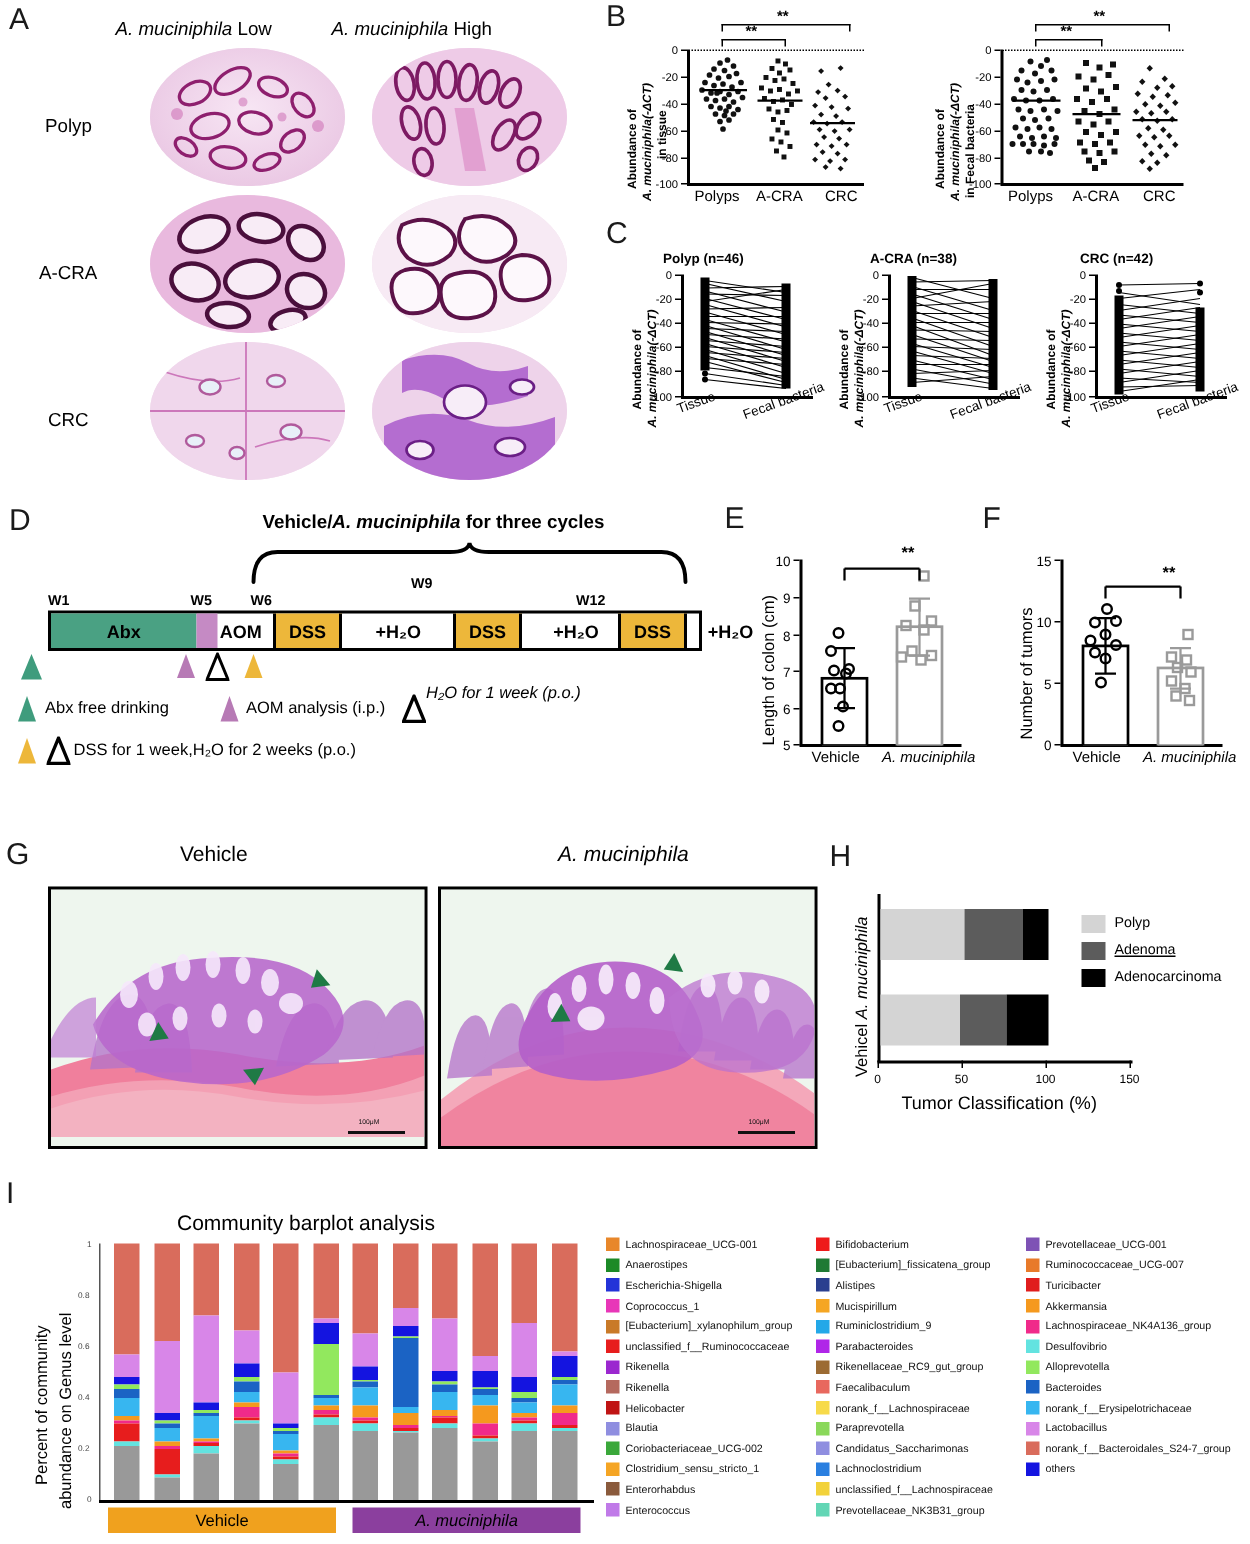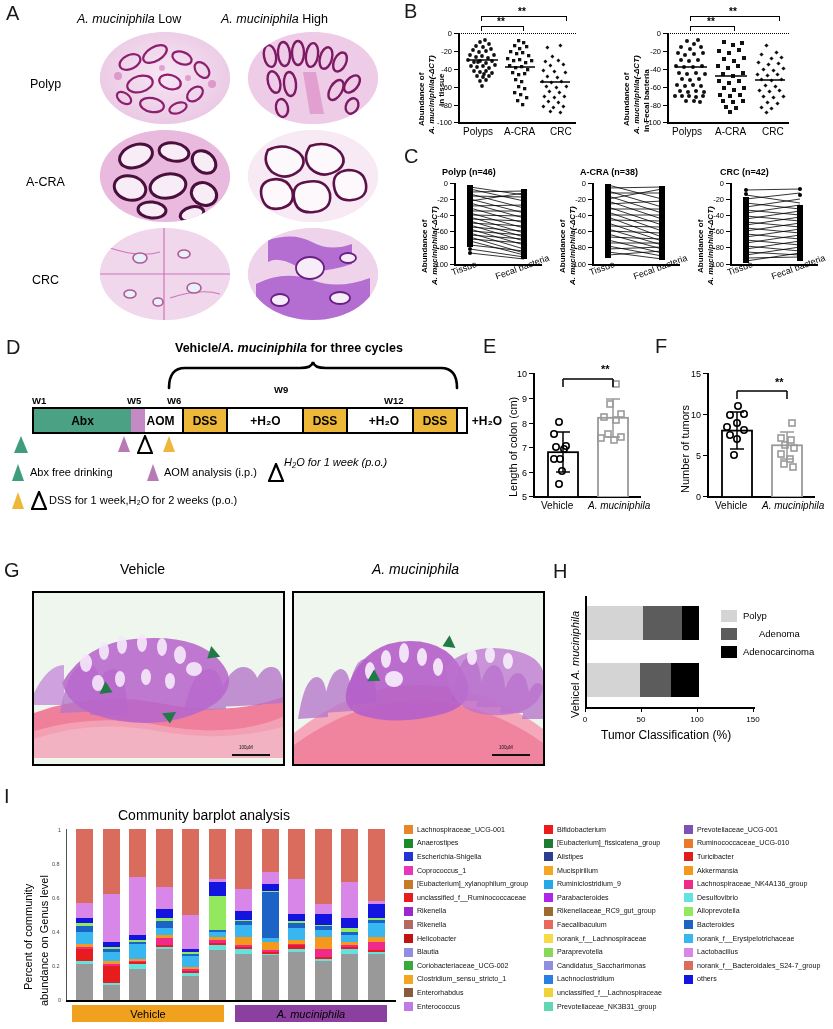--- a/index.html
+++ b/index.html
@@ -967,21 +967,21 @@
 
   <div class="hbar" style="left:42px; top:105px; width:112px;">
     <div class="hseg" style="left:0;    width:52.6px; background:#d4d4d4;"></div>
     <div class="hseg" style="left:52.6px; width:31.4px; background:#5c5c5c;"></div>
     <div class="hseg" style="left:84px;  width:28px;   background:#000000;"></div>
   </div>
 
   <div class="hleg-sw" style="left:176px; top:52px; background:#d4d4d4;"></div>
   <div class="hleg-tx" style="left:198px; top:52px;">Polyp</div>
   <div class="hleg-sw" style="left:176px; top:70px; background:#5c5c5c;"></div>
-  <div class="hleg-tx" style="left:214px; top:70px;">Adenoma</div>
+  <div class="hleg-tx" style="left:198px; top:70px;text-decoration:underline;">Adenoma</div>
   <div class="hleg-sw" style="left:176px; top:88px; background:#000;"></div>
   <div class="hleg-tx" style="left:198px; top:88px;">Adenocarcinoma</div>
 
   <div style="position:absolute; left:56px; top:170px; font-size:12px; white-space:nowrap;">Tumor Classification (%)</div>
 </div>
 
 <div id="panelI">
   <div class="panel-letter" style="left:4px; top:10px;">I</div>
 
   <div style="position:absolute; left:118px; top:32px; font-size:14px;">Community barplot analysis</div>
@@ -1277,21 +1277,21 @@
         <span class="ltx">Prevotellaceae_NK3B31_group</span>
       </div>
     </div>
   <div class="legcol" id="i-legcol-2" style="left:684px; top:48px;">
       <div class="lrow">
         <span class="lsw" style="background: rgb(126, 82, 181);"></span>
         <span class="ltx">Prevotellaceae_UCG-001</span>
       </div>
       <div class="lrow">
         <span class="lsw" style="background: rgb(232, 122, 42);"></span>
-        <span class="ltx">Ruminococcaceae_UCG-010</span>
+        <span class="ltx">Ruminococcaceae_UCG-007</span>
       </div>
       <div class="lrow">
         <span class="lsw" style="background: rgb(224, 29, 29);"></span>
         <span class="ltx">Turicibacter</span>
       </div>
       <div class="lrow">
         <span class="lsw" style="background: rgb(245, 153, 30);"></span>
         <span class="ltx">Akkermansia</span>
       </div>
       <div class="lrow">

